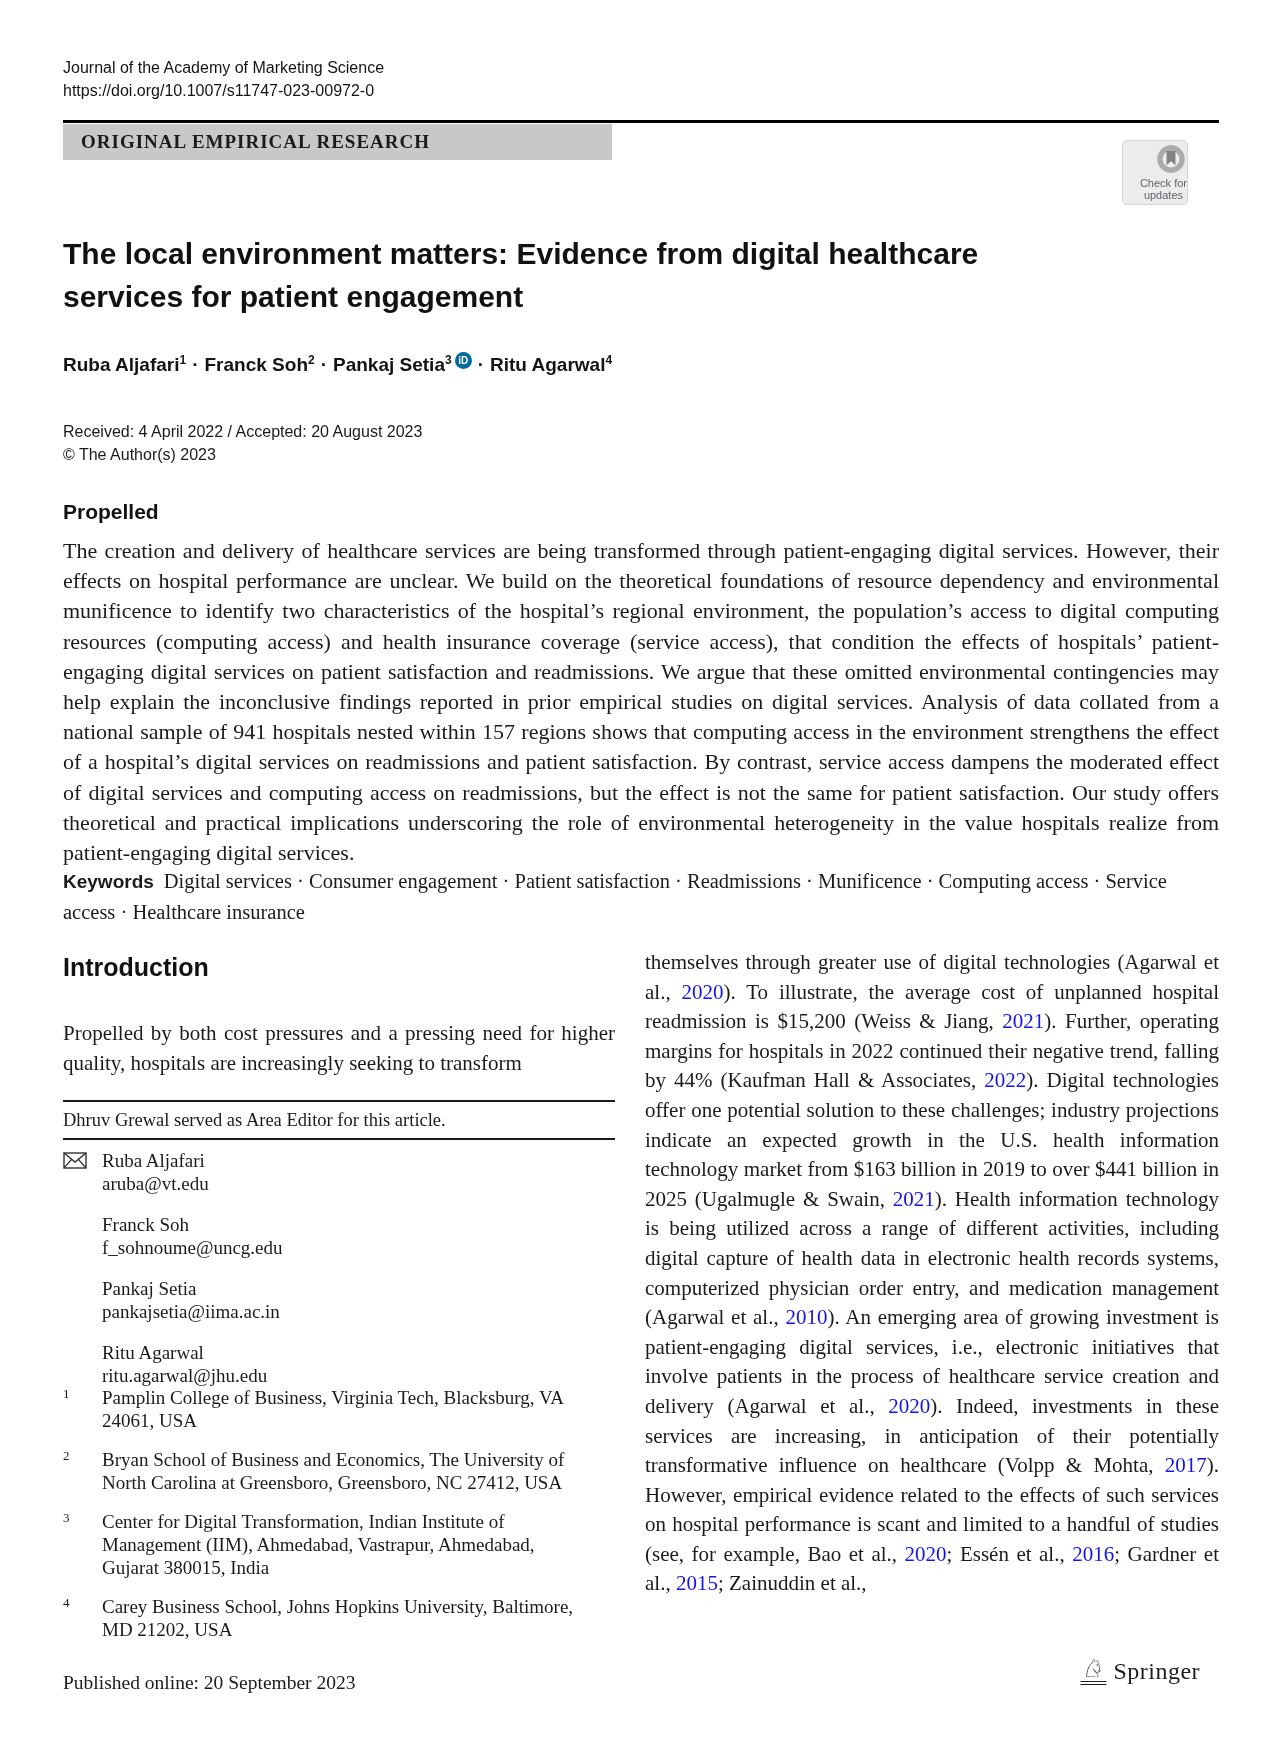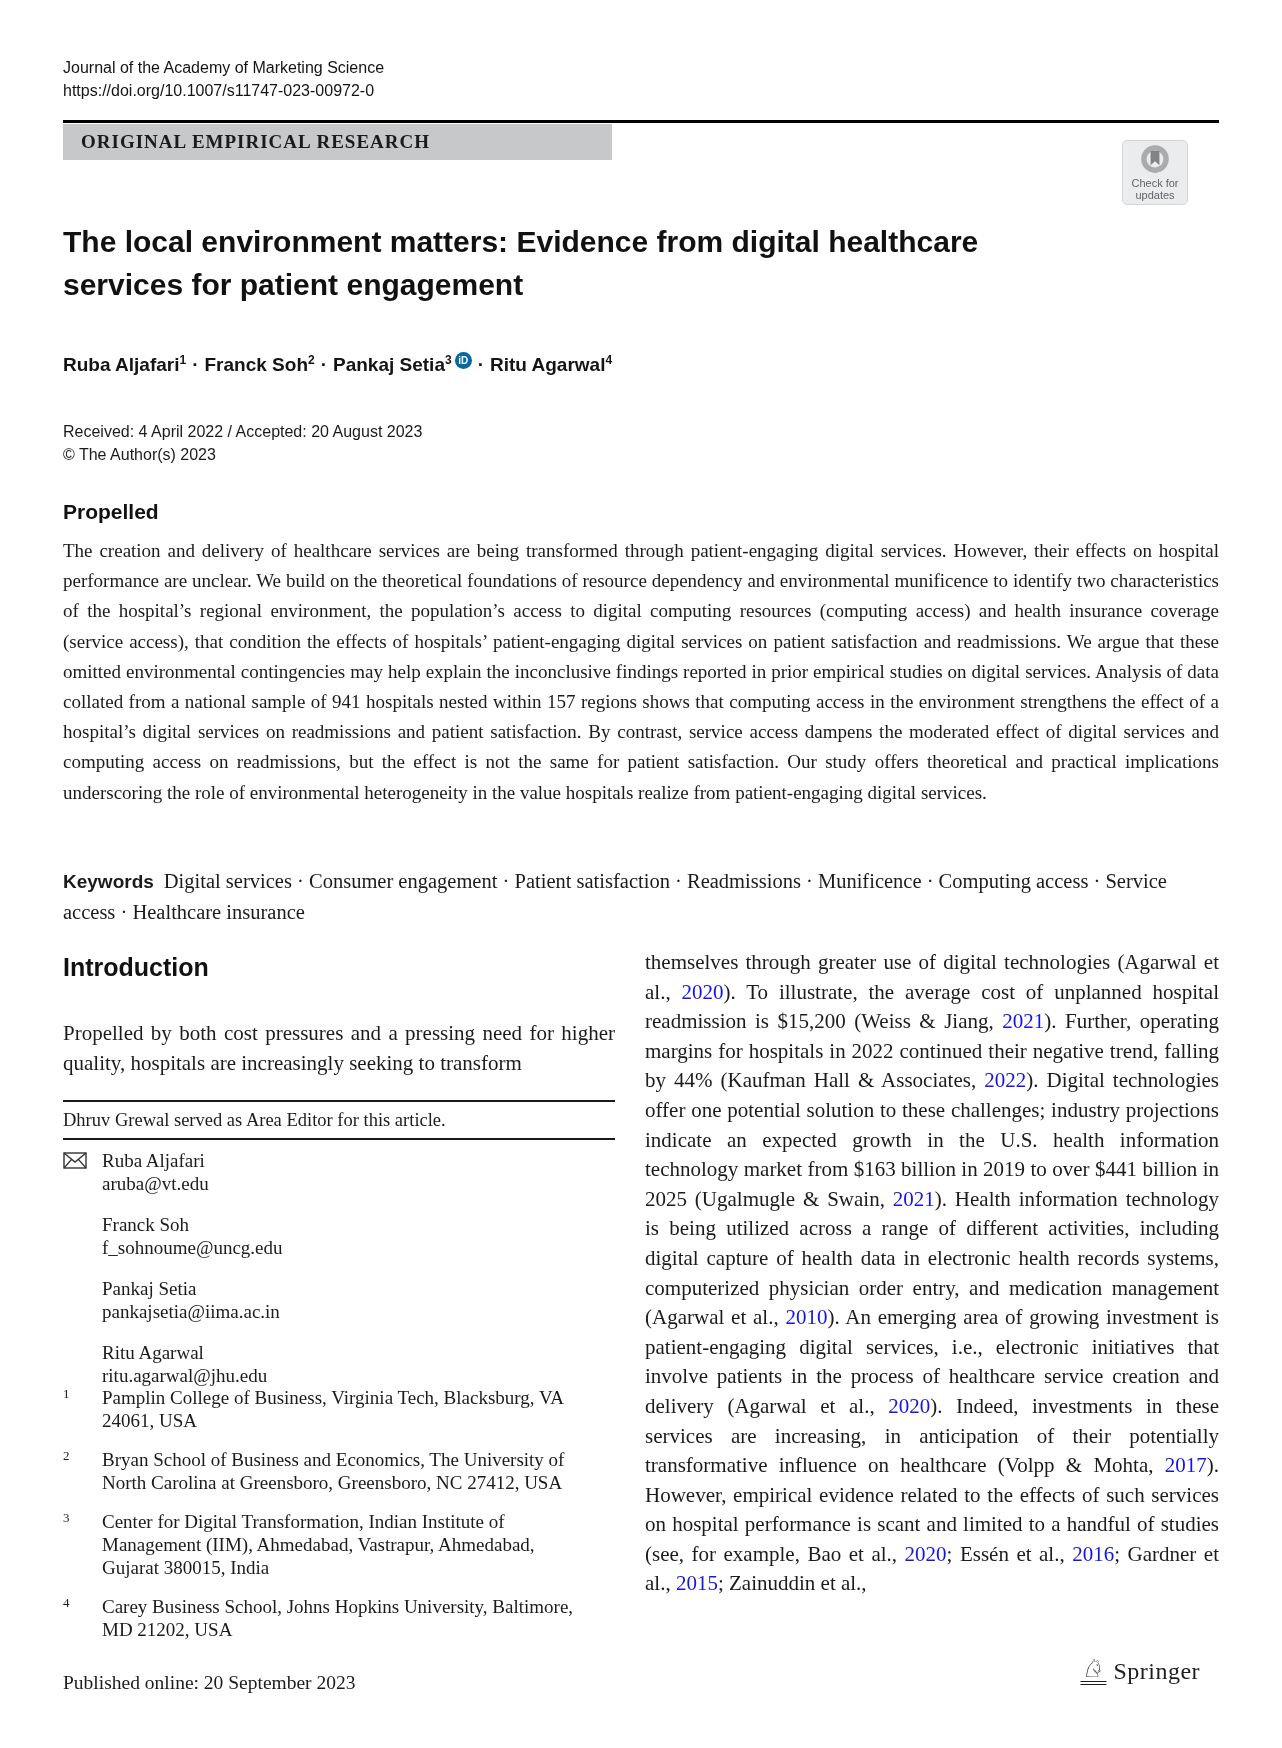--- a/index.html
+++ b/index.html
@@ -11,42 +11,42 @@
                   font-size:16px;line-height:23px;color:#141414;}
   .top-rule{position:absolute;left:63px;top:120px;width:1156px;height:3px;background:#000;}
   .banner{position:absolute;left:63px;top:124px;width:549px;height:36px;background:var(--banner,#c7c8ca);
           display:flex;align-items:center;box-sizing:border-box;padding-left:18px;}
   .banner-text{font-family:Liberation Serif, serif;font-weight:bold;font-size:19px;
                letter-spacing:1px;color:#1b1b1b;}
 
   
   .badge{position:absolute;left:1122px;top:140px;width:64px;height:63px;background:#ebecee;
          border:1px solid #d4d5d7;border-radius:5px;display:flex;flex-direction:column;
-         align-items:center;justify-content:center;cursor:pointer;}
+         align-items:flex-end;justify-content:center;cursor:pointer;}
   .badge svg{display:block;margin-bottom:1px;}
   .badge-text{font-family:"Liberation Sans",sans-serif;font-size:11px;line-height:12px;
               color:#5f6468;text-align:center;}
 
   
-  .title{position:absolute;left:63px;top:220px;width:1100px;font-family:"Liberation Sans",sans-serif;
+  .title{position:absolute;left:63px;top:232px;width:1100px;font-family:"Liberation Sans",sans-serif;
          font-weight:bold;font-size:30px;line-height:43px;color:#111;}
   .authors{position:absolute;left:63px;top:352px;font-family:"Liberation Sans",sans-serif;
            font-weight:bold;font-size:19px;color:#141414;}
   .authors sup{font-size:12px;}
   .author-sep{font-weight:bold;padding:0 6px;}
   .orcid{display:inline-block;width:17px;height:17px;border-radius:50%;background:#a6ce39;color:#fff;
          font-family:"Liberation Sans",sans-serif;font-size:10px;font-weight:bold;line-height:17px;
          text-align:center;vertical-align:super;margin-left:3px;cursor:pointer;}
   .meta{position:absolute;left:63px;top:420px;font-family:"Liberation Sans",sans-serif;
         font-size:16px;line-height:23px;color:#1a1a1a;}
 
   
   .abstract-heading{position:absolute;left:63px;top:500px;font-family:"Liberation Sans",sans-serif;
                     font-weight:bold;font-size:21px;color:#111;}
-  .abstract-text{position:absolute;left:63px;top:536px;width:1156px;font-size:19px;
+  .abstract-text{position:absolute;left:63px;top:536px;width:1156px;font-size:22px;
                  line-height:30.2px;text-align:justify;color:#1b1b1b;}
   .keywords{position:absolute;left:63px;top:866px;width:1156px;font-size:20.5px;line-height:31px;color:#1b1b1b;}
   .keywords-label{font-family:"Liberation Sans",sans-serif;font-weight:bold;font-size:19px;padding-right:10px;}
 
   
   .intro-heading{position:absolute;left:63px;top:953px;font-family:"Liberation Sans",sans-serif;
                  font-weight:bold;font-size:25px;color:#111;}
   .left-paragraph{position:absolute;left:63px;top:1018px;width:552px;font-size:21px;
                   line-height:30px;text-align:justify;color:#1b1b1b;}
   .right-paragraph{position:absolute;left:645px;top:948px;width:574px;font-size:21px;

